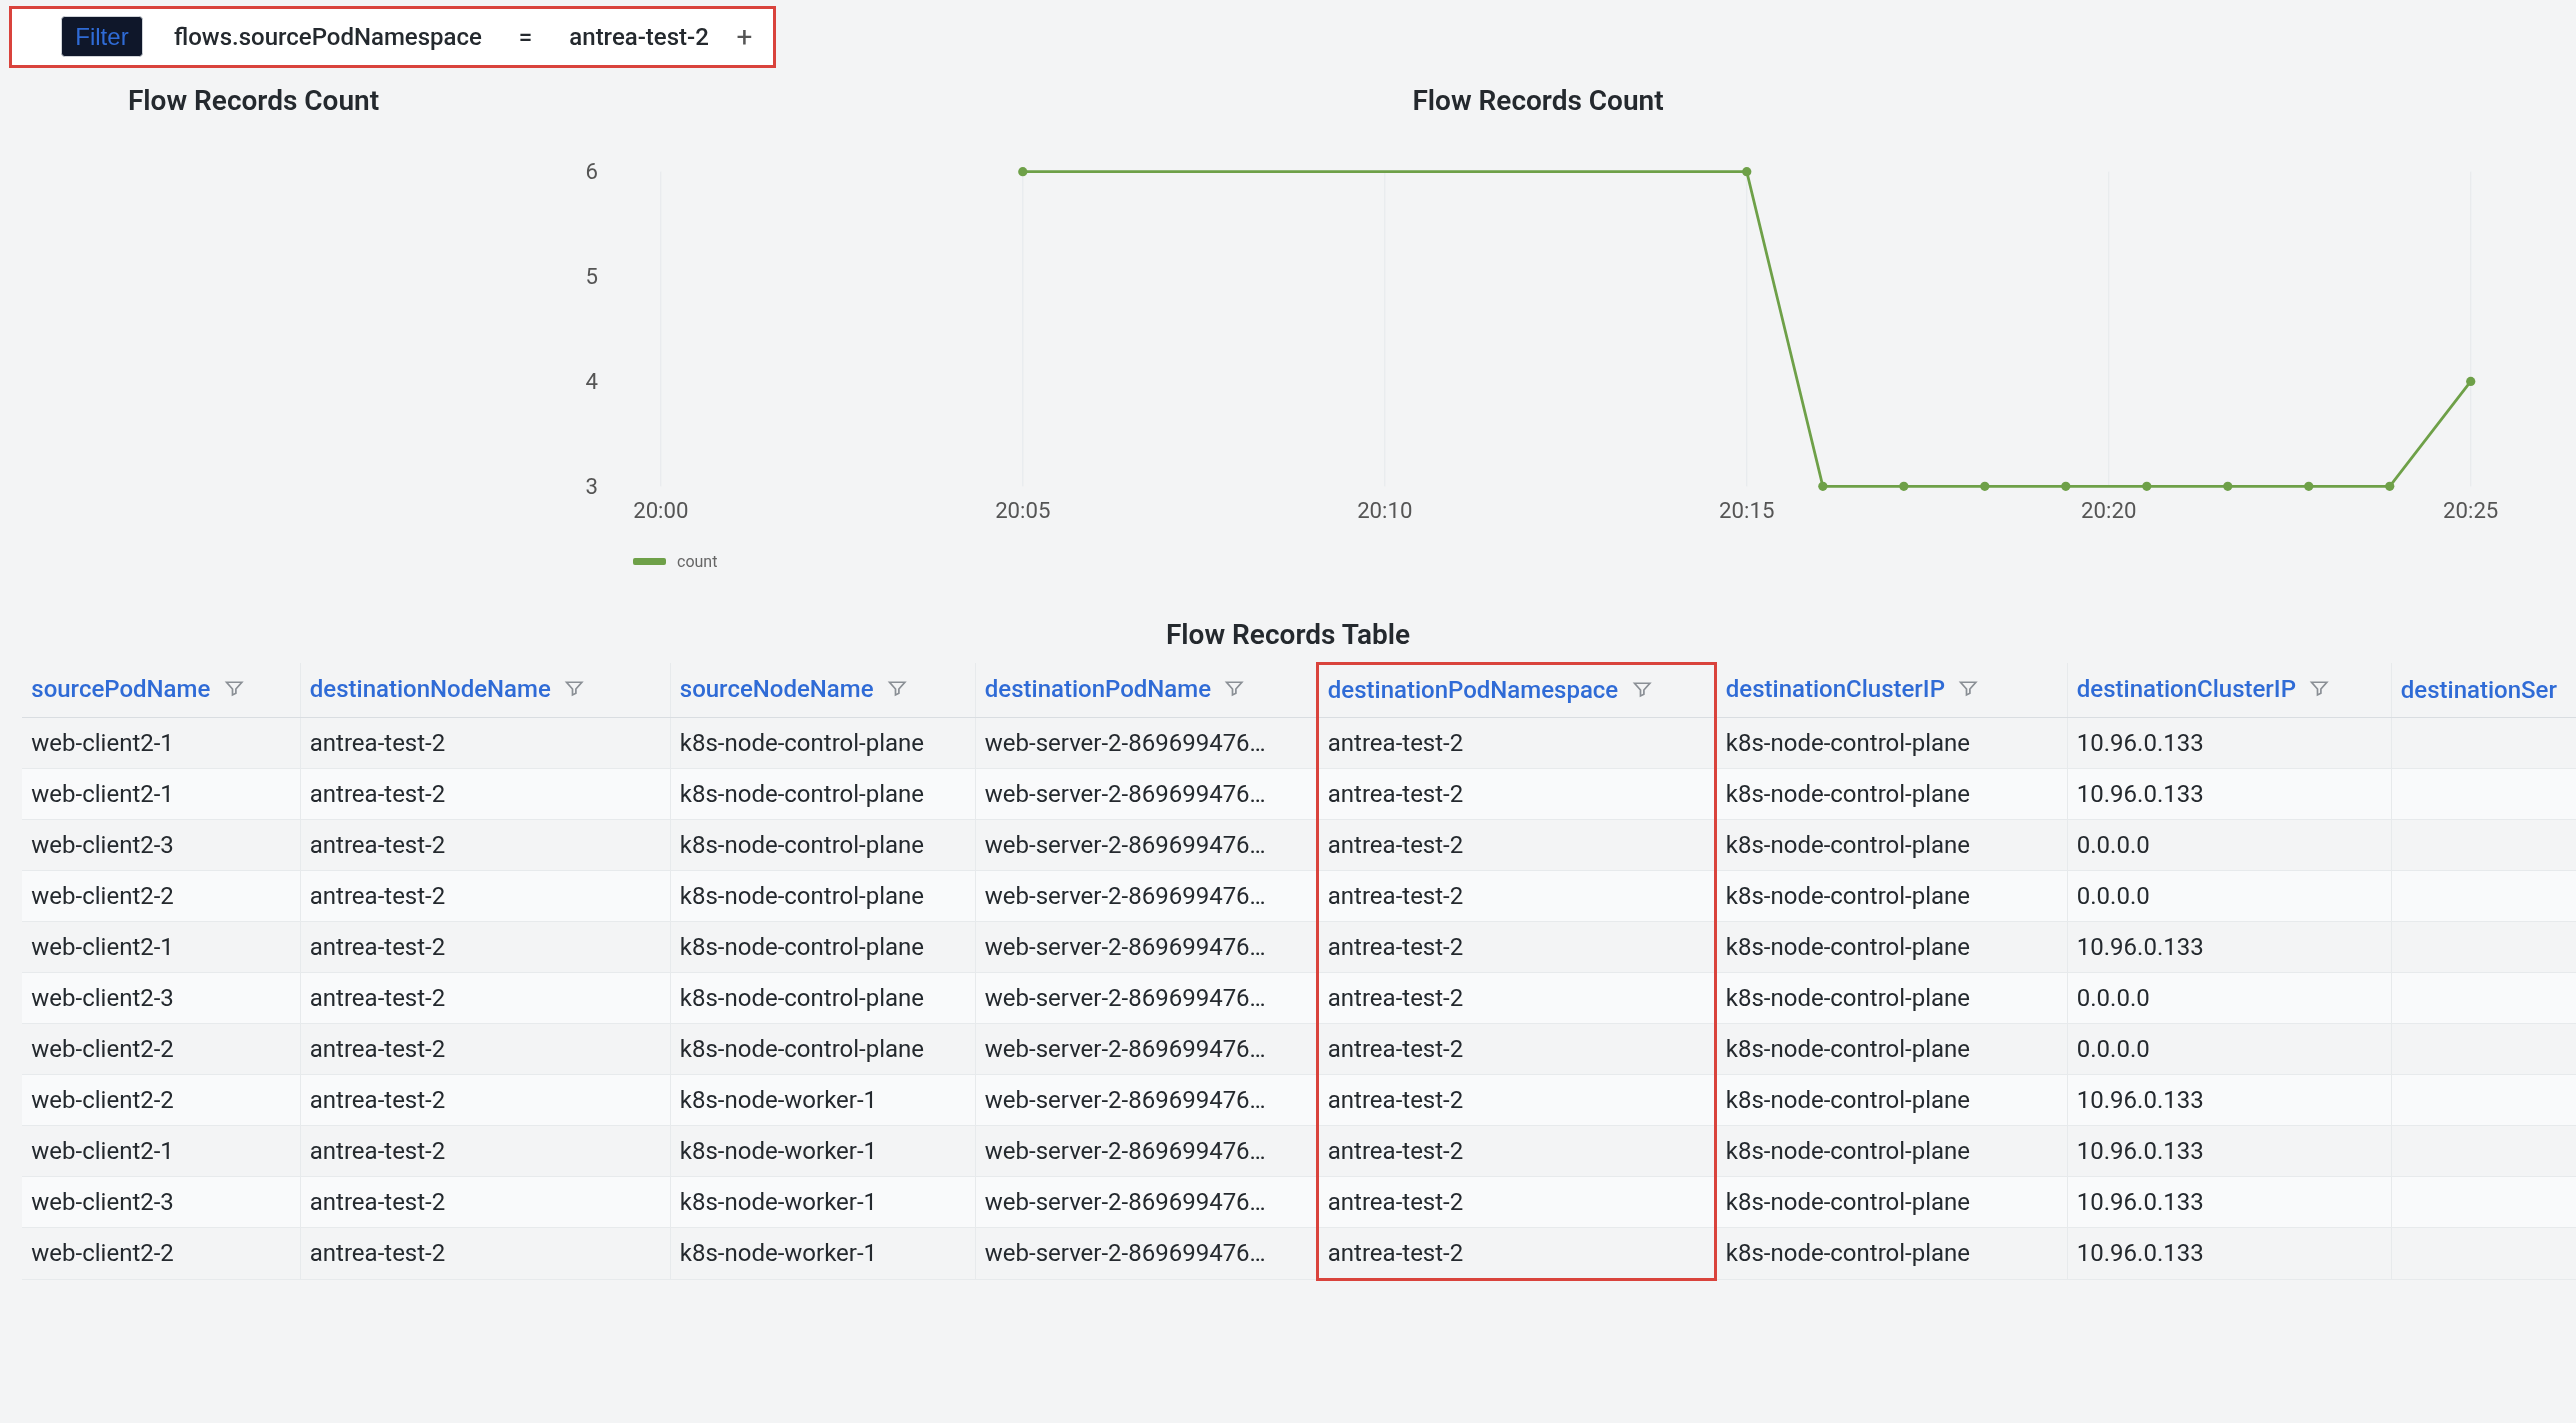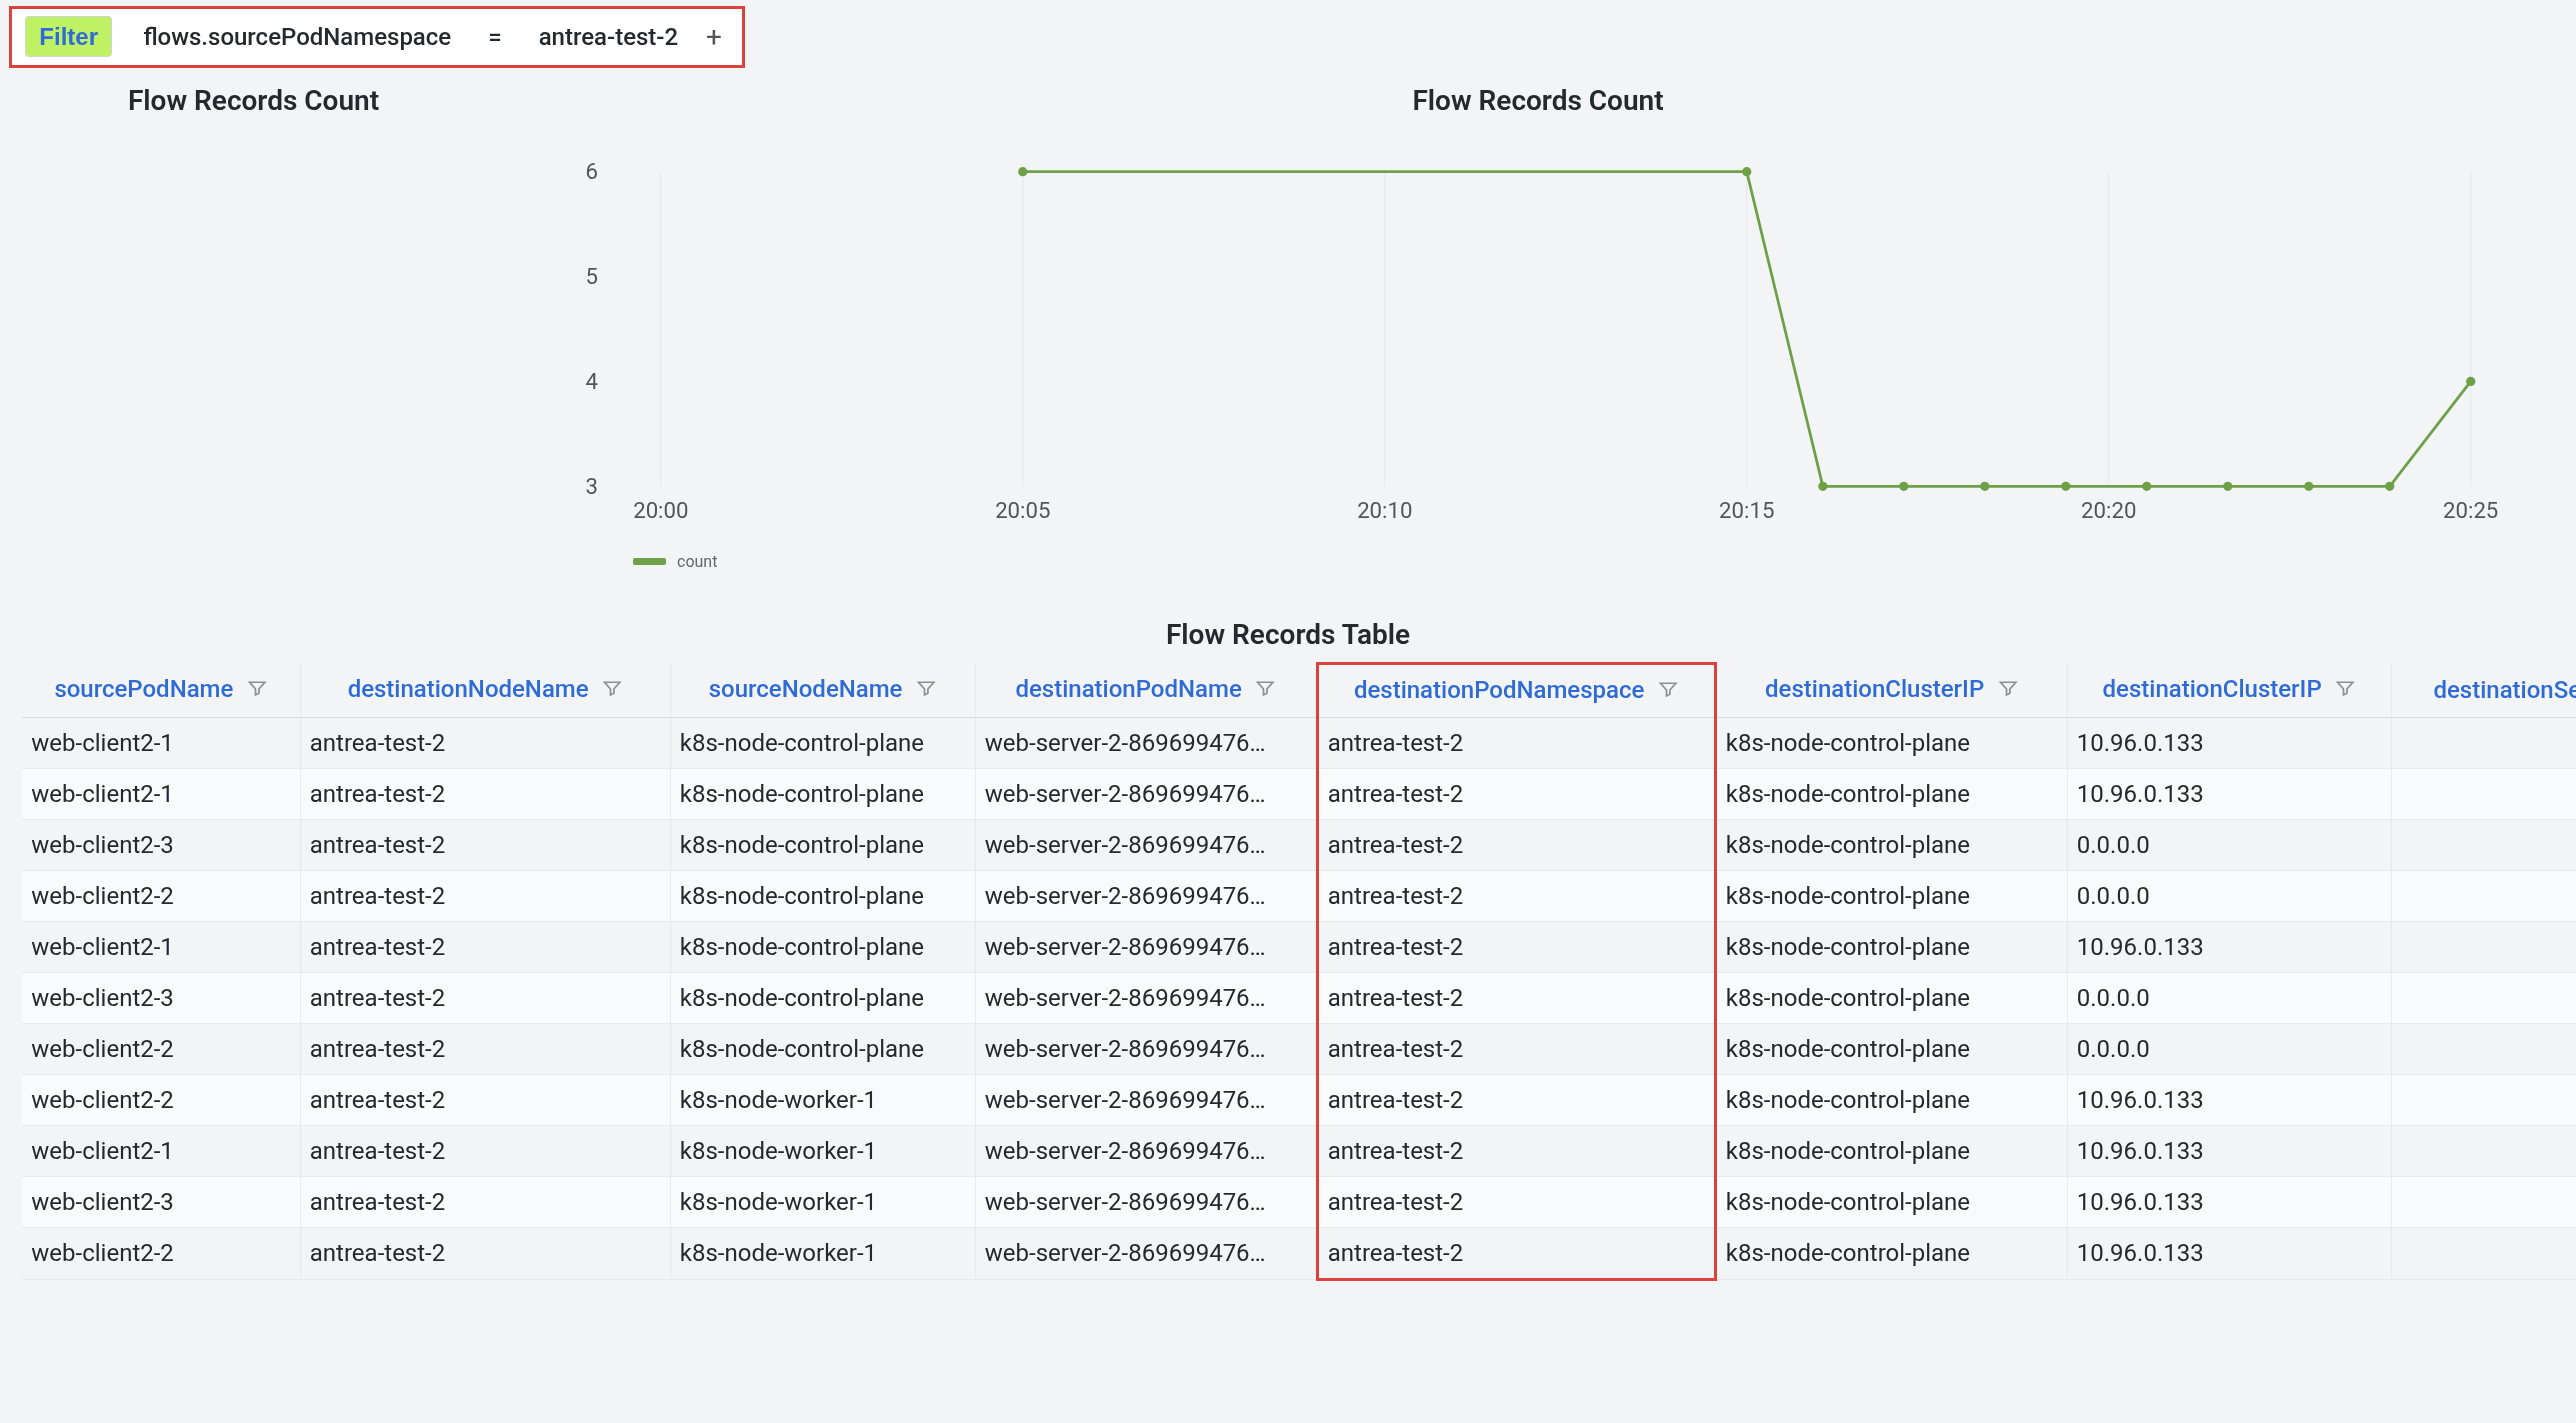--- a/index.html
+++ b/index.html
@@ -16,26 +16,27 @@
     border: 3.7px solid #d9433c;
     display: inline-flex;
     align-items: center;
     background: #fff;
     padding: 7.4px 13px;
     margin: 5.6px 7.4px 16.7px 9.3px;
     gap: 20.4px;
   }
   .filter-btn {
     color: #2f6bd6;
-    font-weight: 700;
+    font-weight: 400;
     border: 0.9px solid #d0d4d9;
     border-radius: 3.7px;
     padding: 5.6px 13px;
-    background: #bef264;
+    background: #0f172a;
     font-size: 24px;
+    margin-left: 36px;
   }
   .filter-chip { color: #24292e; font-size: 24px; font-weight: 500; margin-left: 11px; }
   .filter-op { padding: 0 5.6px; }
   .filter-add { font-size: 28px; font-weight: 400; color: #555; padding: 0 7.4px; cursor: pointer; }
 
   
   .panels-row {
     display: grid;
     grid-template-columns: 463px 1fr;
     gap: 37px;
@@ -87,21 +88,21 @@
     padding: 0 22px 22px 22px;
     overflow-x: hidden;
   }
   table {
     width: 100%;
     border-collapse: collapse;
     table-layout: fixed;
     font-size: 24px;
   }
   th {
-    text-align: center;
+    text-align: left;
     font-weight: 500;
     padding: 11px 9.3px;
     border-bottom: 0.9px solid #d9dde1;
     border-right: 0.9px solid #e7eaec;
     white-space: nowrap;
     overflow: hidden;
     text-overflow: ellipsis;
   }
   th .col-name { color: #2f6bd6; cursor: pointer; }
   th .filter-icon { color: #8a8f95; display: inline-block; vertical-align: middle; margin-left: 7.4px; }

